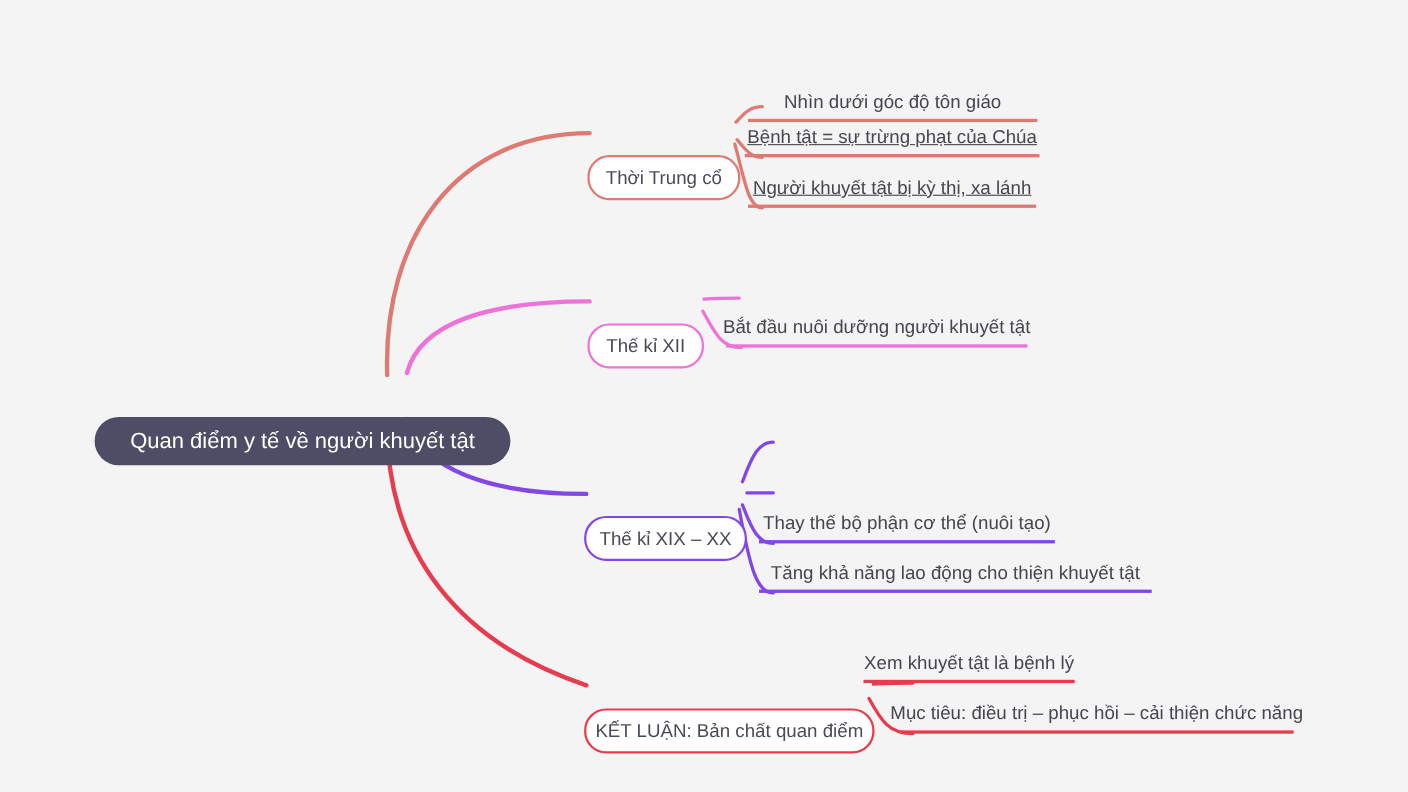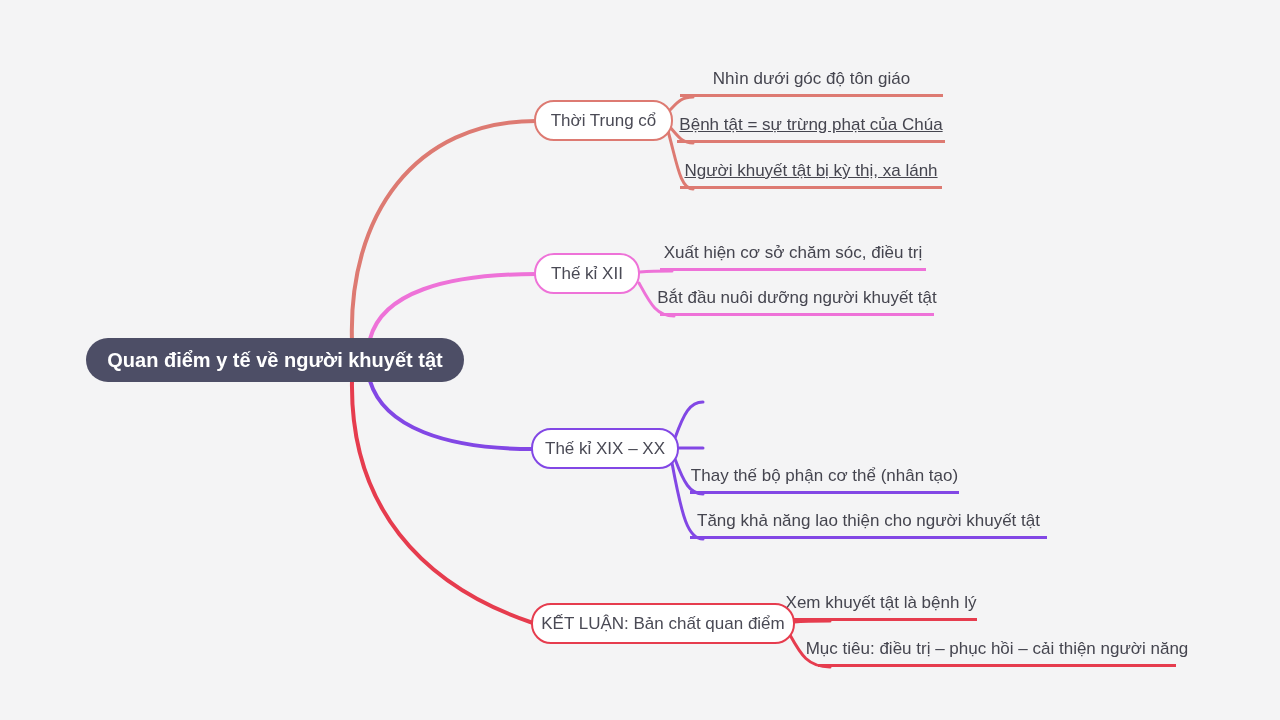--- a/index.html
+++ b/index.html
@@ -12,27 +12,27 @@
     width:1280px;height:720px;
     overflow:hidden;
     background:#f4f4f5;
   }
   .edges{position:absolute;left:0;top:0;width:1280px;height:720px;}
   .node{
     position:absolute;
     box-sizing:border-box;
     display:flex;align-items:center;justify-content:center;
     white-space:nowrap;
+    margin-top:41px;
   }
   .root-node{
     left:86px;top:338px;width:378px;height:44px;
     border-radius:22px;
     font-size:20px;
     z-index:3;
-    font-weight:bold;
   }
   .branch-node{
     height:41px;
     background:#ffffff;
     border:2.5px solid #999;
     border-radius:20px;
     font-size:17px;
     color:#4a4a55;
     z-index:3;
   }
@@ -91,26 +91,25 @@
     <path d="M 790 635 C 801 655, 808 667, 830 667" stroke-width="3" stroke-linecap="round" stroke="#e63c4e"></path>
   </svg>
 
   <div class="node root-node" style="background-color: rgb(77, 78, 102); color: rgb(255, 255, 255);">Quan điểm y tế về người khuyết tật</div>
 
   <div class="node branch-node b1" style="border-color: rgb(221, 122, 114);">Thời Trung cổ</div>
   <div class="node branch-node b2" style="border-color: rgb(238, 114, 216); text-align: center;">Thế kỉ XII</div>
   <div class="node branch-node b3" style="border-color: rgb(130, 71, 229);">Thế kỉ XIX – XX</div>
   <div class="node branch-node b4" style="border-color: rgb(230, 60, 78);">KẾT LUẬN: Bản chất quan điểm</div>
 
-  <div class="child c11" style="border-bottom-color: rgb(221, 122, 114);">Nhìn dưới góc độ tôn giáo</div>
+  <div class="child c11" style="border-bottom-color: rgb(221, 122, 114); margin-top: 14px;">Nhìn dưới góc độ tôn giáo</div>
   <div class="child c12" style="border-bottom-color: rgb(221, 122, 114);">Bệnh tật = sự trừng phạt của Chúa</div>
   <div class="child c13" style="border-bottom-color: rgb(221, 122, 114);">Người khuyết tật bị kỳ thị, xa lánh</div>
 
-  <div class="child c21" style="border-bottom-color: rgb(238, 114, 216);">Xuất hiện cơ sở chăm sóc, điều trị</div>
   <div class="child c22" style="border-bottom-color: rgb(238, 114, 216);">Bắt đầu nuôi dưỡng người khuyết tật</div>
 
-  <div class="child c33" style="border-bottom-color: rgb(130, 71, 229);">Thay thế bộ phận cơ thể (nhân tạo)</div>
-  <div class="child c34" style="border-bottom-color: rgb(130, 71, 229);">Tăng khả năng lao thiện cho người khuyết tật</div>
+  <div class="child c33" style="border-bottom-color: rgb(130, 71, 229);">Thay thế bộ phận cơ thể (nuôi tạo)</div>
+  <div class="child c34" style="border-bottom-color: rgb(130, 71, 229);">Tăng khả năng lao động cho thiện khuyết tật</div>
 
   <div class="child c41" style="border-bottom-color: rgb(230, 60, 78);">Xem khuyết tật là bệnh lý</div>
-  <div class="child c42" style="border-bottom-color: rgb(230, 60, 78);">Mục tiêu: điều trị – phục hồi – cải thiện người năng</div>
+  <div class="child c42" style="border-bottom-color: rgb(230, 60, 78);">Mục tiêu: điều trị – phục hồi – cải thiện chức năng</div>
 
 </div>
 
 </body></html>

